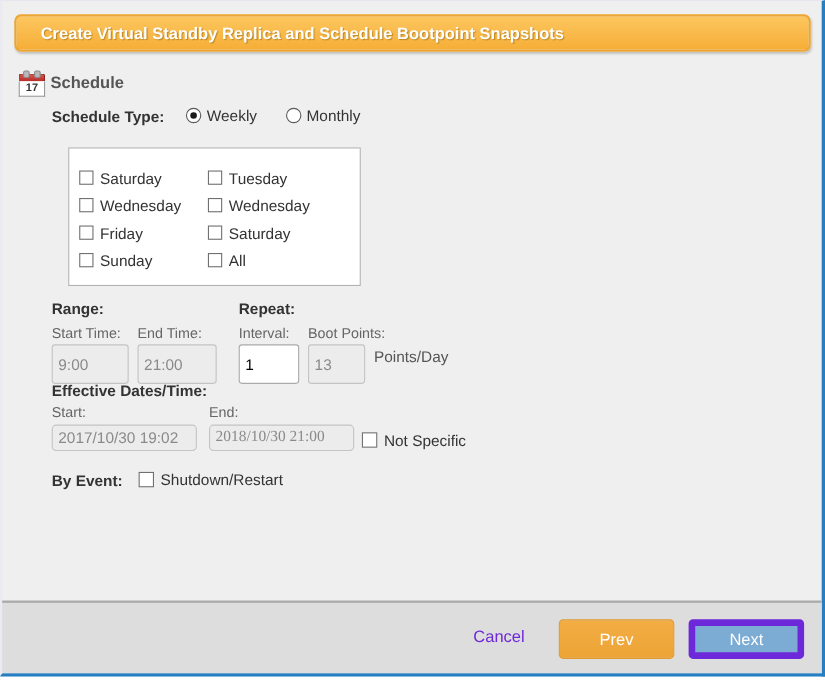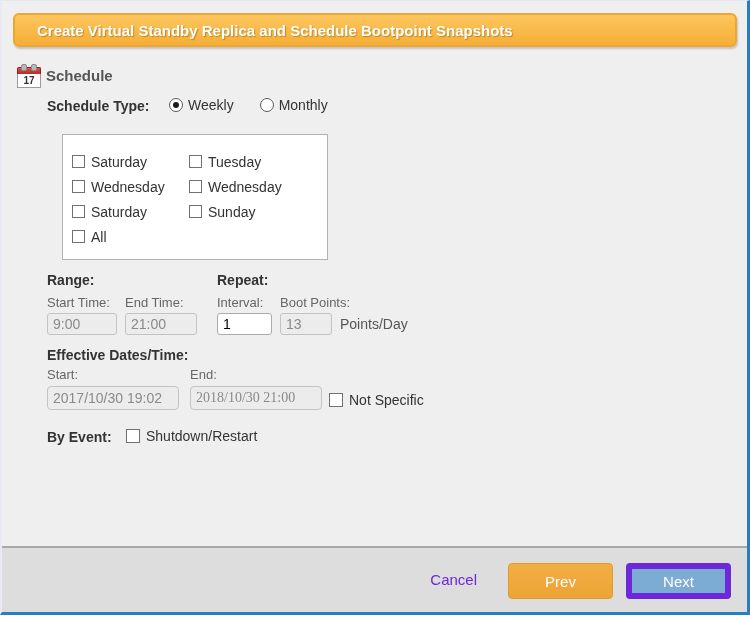--- a/index.html
+++ b/index.html
@@ -135,21 +135,21 @@
     border: 1px solid #707070;
     background: #ffffff;
     display: inline-block;
     flex: 0 0 auto;
   }
   .check-label { font-size: 14px; color: #333333; }
 
   
   .field {
     position: absolute;
-    height: 22px;
+    height: 36px;
     border: 1px solid #ababab;
     border-radius: 3px;
     background: #ffffff;
     font-family: "Liberation Sans", sans-serif;
     font-size: 14px;
     color: #000000;
     padding: 0 5px;
   }
   .field.disabled {
     background: #ececec;
@@ -235,20 +235,24 @@
       <label class="check-item">
         <span class="checkbox"></span>
         <span class="check-label">Wednesday</span>
       </label>
       <label class="check-item">
         <span class="checkbox"></span>
         <span class="check-label">Wednesday</span>
       </label>
       <label class="check-item">
         <span class="checkbox"></span>
+        <span class="check-label">Friday</span>
+      </label>
+      <label class="check-item">
+        <span class="checkbox"></span>
         <span class="check-label">Saturday</span>
       </label>
       <label class="check-item">
         <span class="checkbox"></span>
         <span class="check-label">Sunday</span>
       </label>
       <label class="check-item">
         <span class="checkbox"></span>
         <span class="check-label">All</span>
       </label>

